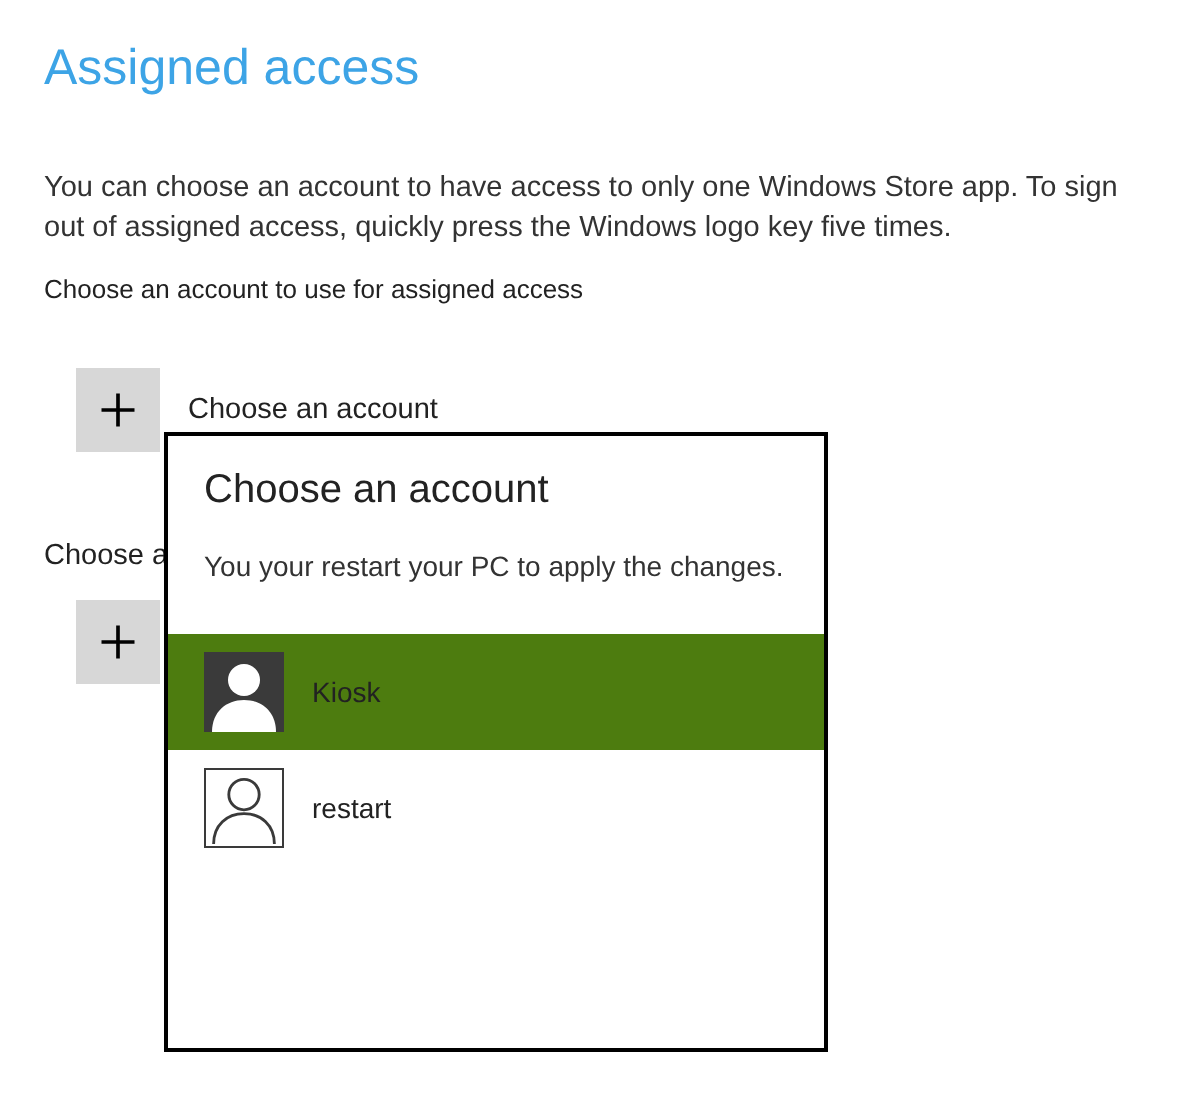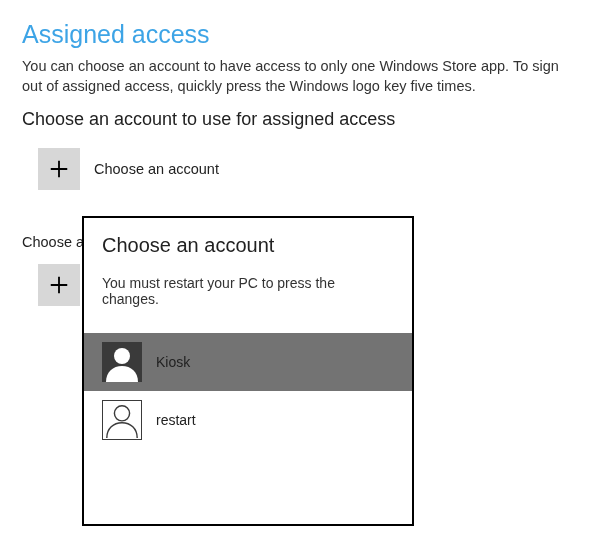--- a/index.html
+++ b/index.html
@@ -10,32 +10,32 @@
       width:589px;
       height:555px;
       background:#fff;
       position:relative;
       padding:20px 22px;
     }
     .page-title {
       color:#3da4e6;
       font-weight:300;
       font-size:25px;
-      margin-bottom:7px;
+      margin-bottom:35px;
     }
     .desc {
       font-size:14.5px;
       line-height:1.4;
       color:#333;
       margin-bottom:12px;
       max-width:545px;
     }
     .section-label {
-      font-size:18px;
-      margin-bottom:18px;
+      font-size:13px;
+      margin-bottom:32px;
     }
     .choose-row {
       display:flex;
       align-items:center;
       margin-bottom:44px;
       margin-left:16px;
     }
     .plus-tile {
       width:42px;
       height:42px;
@@ -69,21 +69,21 @@
       color:#333;
       padding:0 18px 26px 18px;
     }
     .acct {
       display:flex;
       align-items:center;
       height:58px;
       padding:0 18px;
       cursor:pointer;
     }
-    .acct.selected { background:#737373;text-align:right; }
+    .acct.selected { background:#4d7c0f;text-align:right; }
     .avatar {
       width:40px;
       height:40px;
       background:#3a3a3a;
       display:flex;
       align-items:flex-end;
       justify-content:center;
       margin-right:14px;
       overflow:hidden;
     }
@@ -117,21 +117,21 @@
 <div class="choose-row" style="margin-top:14px;">
   <div class="plus-tile">
     <svg viewBox="0 0 24 24">
         <path d="M11 3h2v8h8v2h-8v8h-2v-8H3v-2h8z" fill="#000"></path>
       </svg>
   </div>
 </div>
 
 <div class="popup">
   <div class="popup-title">Choose an account</div>
-  <div class="popup-sub">You must restart your PC to press the changes.</div>
+  <div class="popup-sub">You your restart your PC to apply the changes.</div>
 
   <div class="acct selected">
     <div class="avatar">
       <svg viewBox="0 0 40 40">
         <circle cx="20" cy="14" r="8" fill="#fff"></circle>
         <path d="M4 40c0-10 7-16 16-16s16 6 16 16z" fill="#fff"></path>
       </svg>
     </div>
     <span class="acct-name">Kiosk</span>
   </div>

